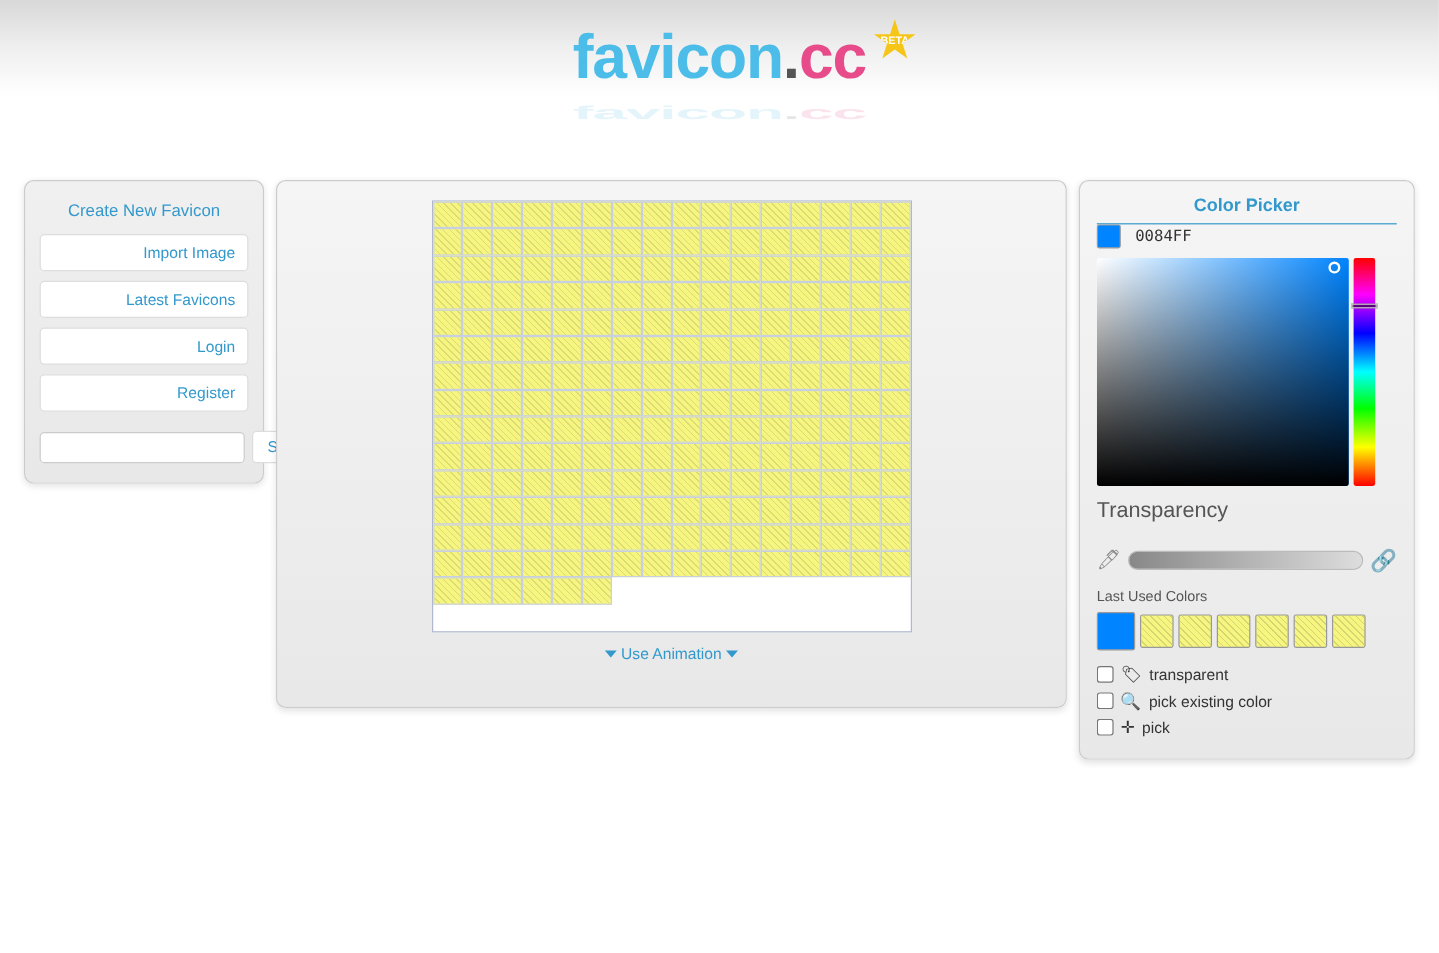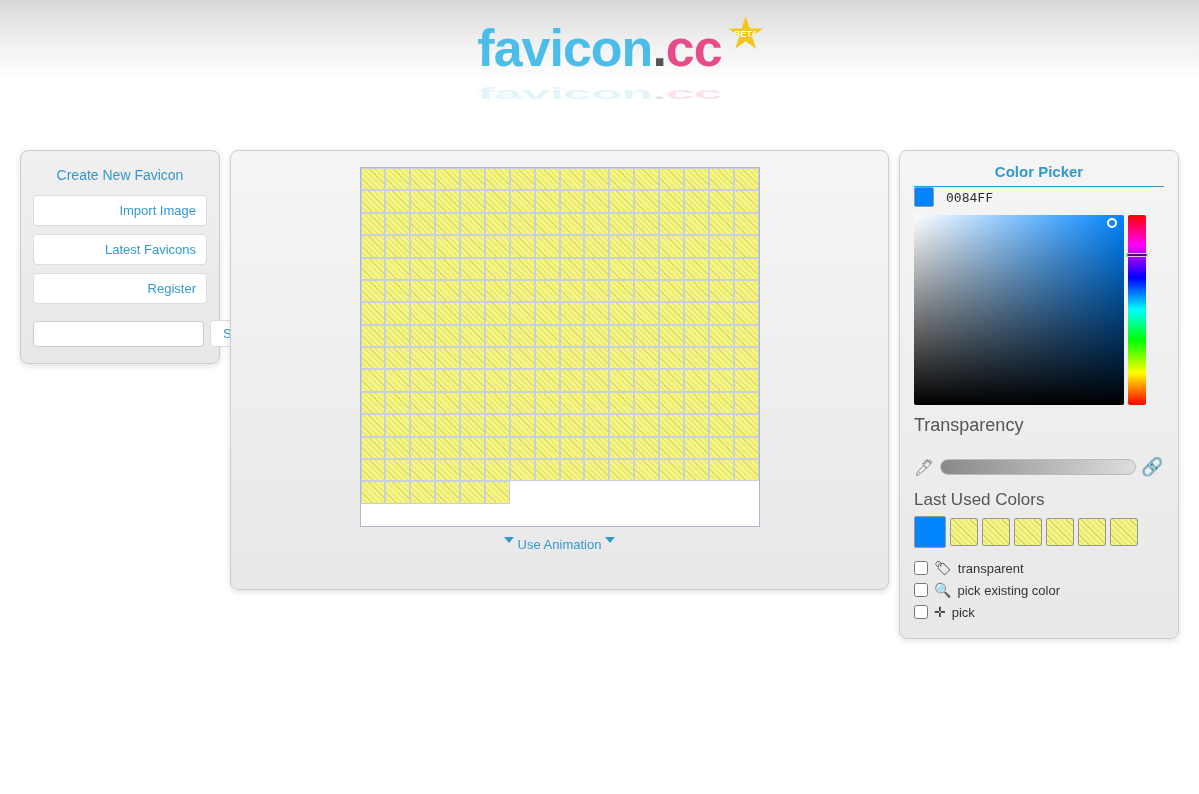--- a/index.html
+++ b/index.html
@@ -157,20 +157,21 @@
         45deg,
         transparent,
         transparent 3px,
         rgba(180,180,100,0.4) 3px,
         rgba(180,180,100,0.4) 4px
       );
     }
     .animation-bar {
       margin-top: 10px;
       display: flex;
+      align-items: center;
       gap: 4px;
       color: #3399cc;
       font-size: 13px;
       cursor: pointer;
     }
     .arrow-down {
       display: inline-block;
       width: 0;
       height: 0;
       border-left: 5px solid transparent;
@@ -298,21 +299,21 @@
       position: relative;
       cursor: pointer;
     }
     .transparency-end-icon {
       font-size: 18px;
       color: #aaa;
     }
 
     
     .last-used-label {
-      font-size: 17px;
+      font-size: 12px;
       color: #555;
       margin-bottom: 6px;
     }
     .last-used-row {
       display: flex;
       gap: 4px;
       align-items: center;
       margin-bottom: 12px;
     }
     .swatch-blue {
@@ -380,20 +381,21 @@
   </div>
 </div>
 
 <div class="main-area">
 
   <div class="left-panel">
     <div class="panel-title">Create New Favicon</div>
 
     <button class="nav-button">Import Image</button>
     <button class="nav-button">Latest Favicons</button>
+    <button class="nav-button">Login</button>
     <button class="nav-button">Register</button>
 
     <div class="search-row">
       <input class="search-input" type="text" placeholder="" style="">
       <button class="search-button">Search</button>
     </div>
   </div>
 
   <div class="center-panel">
     <div class="favicon-canvas">

